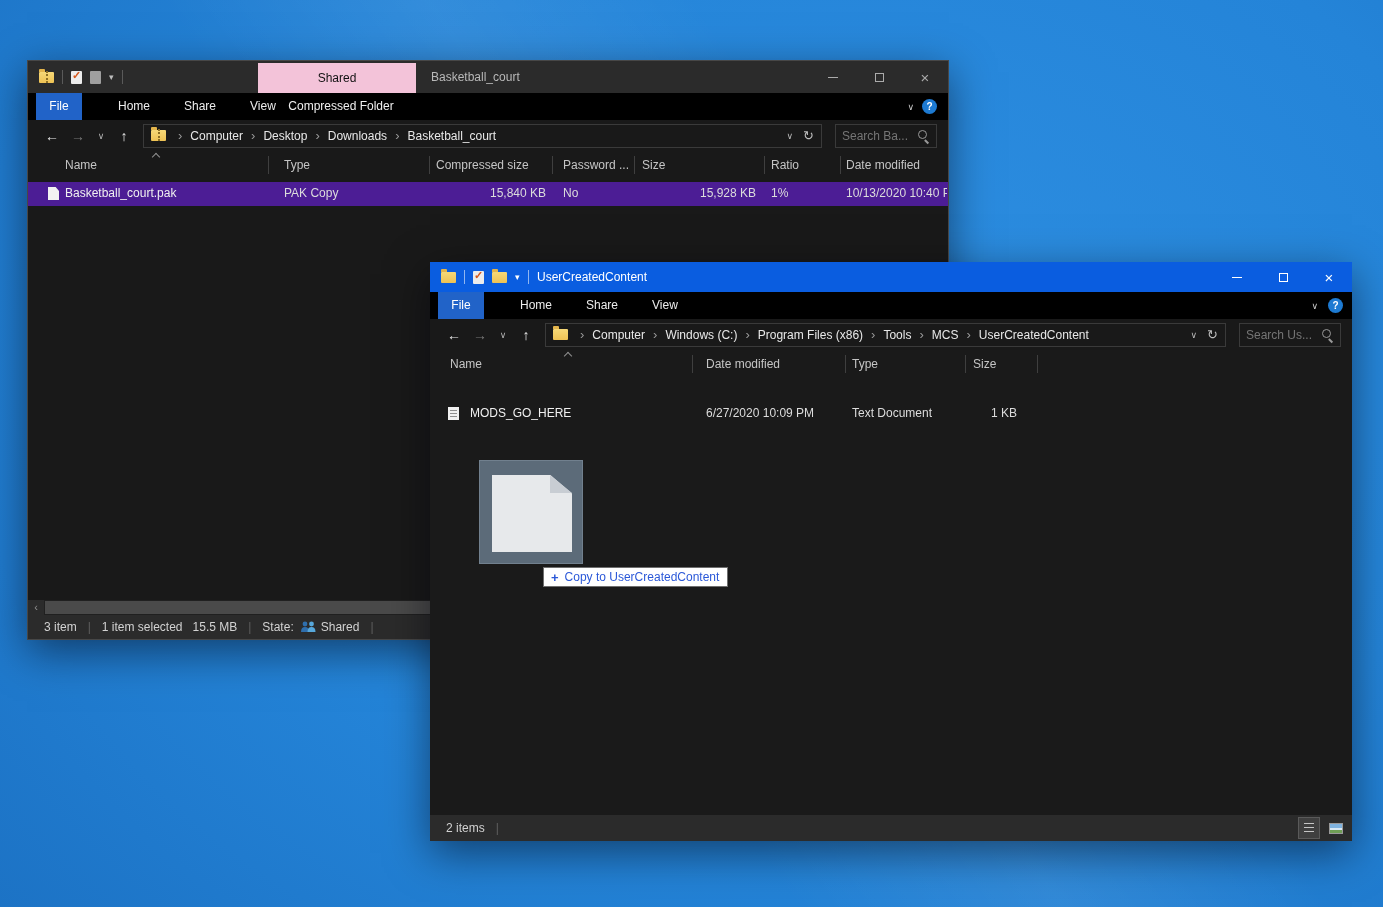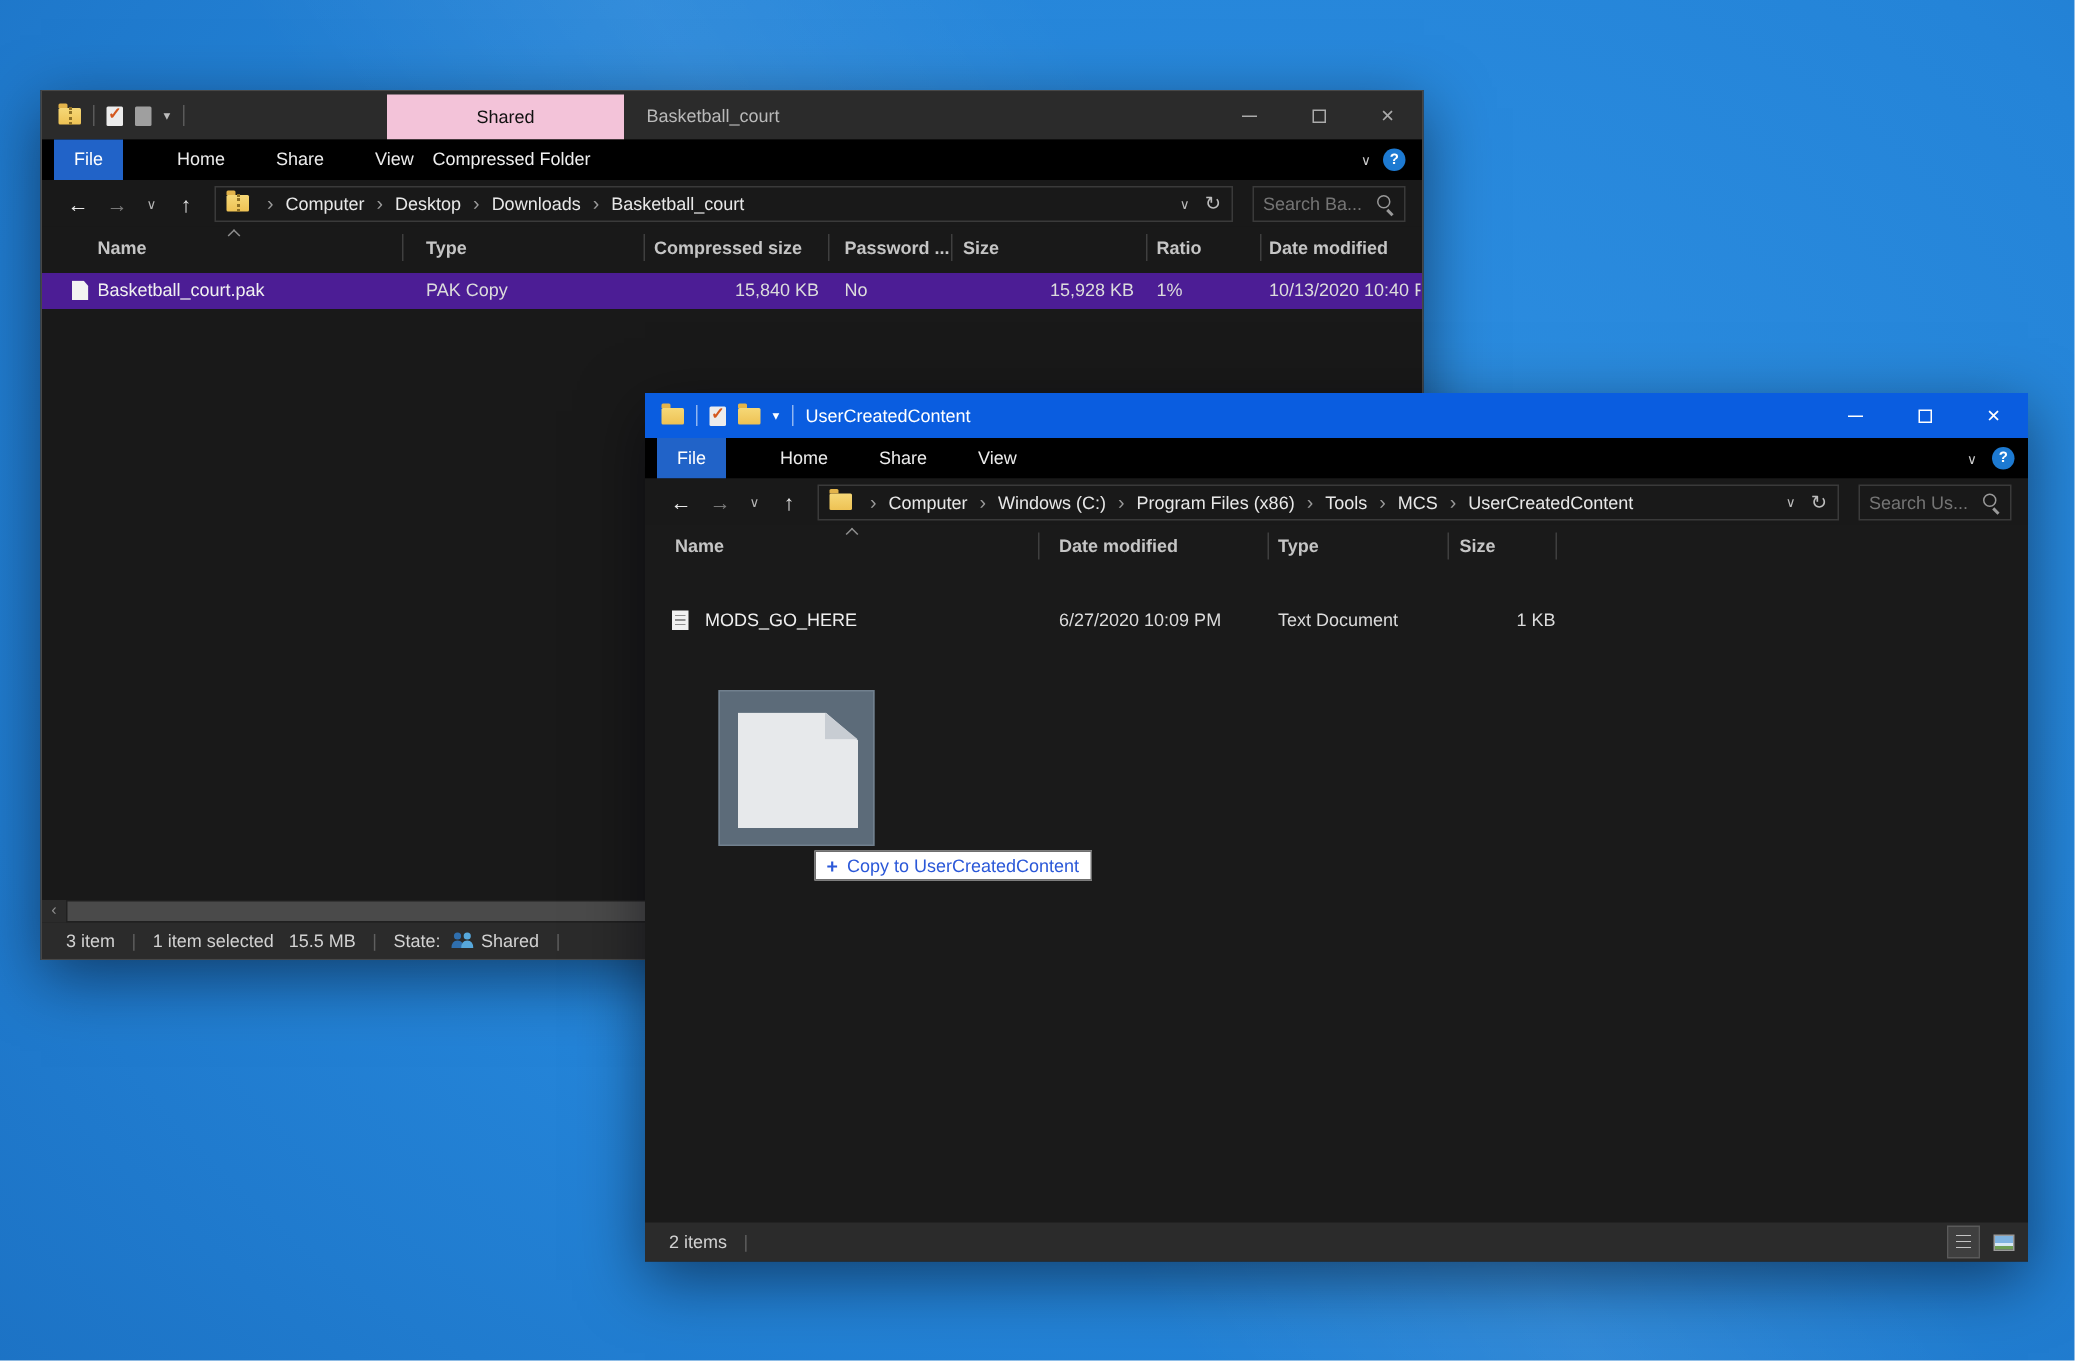--- a/index.html
+++ b/index.html
@@ -33,21 +33,21 @@
   .address-box { flex:1; height:24px; border:1px solid #3a3a3a; display:flex; align-items:center; padding:0 7px; overflow:hidden; white-space:nowrap; }
   .crumb { color:#e8e8e8; padding:0 2px;text-align:center; }
   .crumb-sep { color:#9a9a9a; font-size:13px; padding:0 6px; }
   .box-right { margin-left:auto; display:flex; align-items:center; gap:10px; color:#bdbdbd; }
   .search-box { width:102px; height:24px; border:1px solid #3a3a3a; margin-left:13px; display:flex; align-items:center; padding:0 6px; }
   .search-box input { flex:1; width:60px; background:transparent; border:none; outline:none; color:#9a9a9a;
                       font-family:"Liberation Sans", sans-serif; font-size:12px; }
   .mag { position:relative; width:14px; height:14px; flex:none; }
   .mag::before { content:''; position:absolute; left:2px; top:1px; width:7px; height:7px; border:1.5px solid #999; border-radius:50%; }
   .mag::after { content:''; position:absolute; left:9px; top:10px; width:5px; height:1.5px; background:#999; transform:rotate(45deg); transform-origin:left center; }
-  .col-headers { position:absolute; left:0; right:0; height:28px; color:#c5c5c5;font-weight:bold; }
+  .col-headers { position:absolute; left:0; right:0; height:28px; color:#c5c5c5; }
   .col-label { position:absolute; top:7px; white-space:nowrap; }
   .col-sep { position:absolute; top:5px; width:1px; height:18px; background:#3f3f3f; }
   .sort-caret { position:absolute; width:6px; height:6px; border-left:1px solid #8f8f8f; border-top:1px solid #8f8f8f; transform:rotate(45deg); }
   .statusbar { position:absolute; left:0; right:0; bottom:0; background:#2b2b2b; color:#d2d2d2; display:flex; align-items:center; }
   .sb-div { color:#5f5f5f; padding:0 11px; }
 
   
   .ico-folder { position:relative; width:15px; height:11px; background:linear-gradient(#f6d877,#eec254); border-radius:1px; flex:none; }
   .ico-folder::before { content:''; position:absolute; top:-3px; left:0; width:6px; height:3px; background:#e3b44b; border-radius:1px 1px 0 0; }
   .ico-zip::after { content:''; position:absolute; left:7px; top:-1px; bottom:0; border-left:2px dotted #8d6f24; }
@@ -305,21 +305,21 @@
       <span class="col-sep" style="left:535px"></span>
       <span class="col-label" style="left:543px">Size</span>
       <span class="col-sep" style="left:607px"></span>
     </div>
 
     <div class="frow" style="top:141px">
       <span class="cell" style="left:18px; top:4px"><span class="ico-textdoc" style="display:inline-block"></span></span>
       <span class="cell" style="left:40px; color:#f0f0f0">MODS_GO_HERE</span>
       <span class="cell" style="left:276px">6/27/2020 10:09 PM</span>
       <span class="cell" style="left:422px">Text Document</span>
-      <span class="cell cell-r" style="left:540px; width:67px">1 KB</span>
+      <span class="cell cell-r" style="left:520px; width:67px">1 KB</span>
     </div>
 
     <div class="drag-ghost">
       <div class="drag-page"></div>
       <div class="drag-fold"></div>
     </div>
     <div class="drop-tip">
       <span class="plus">+</span>
       <span>Copy to UserCreatedContent</span>
     </div>

